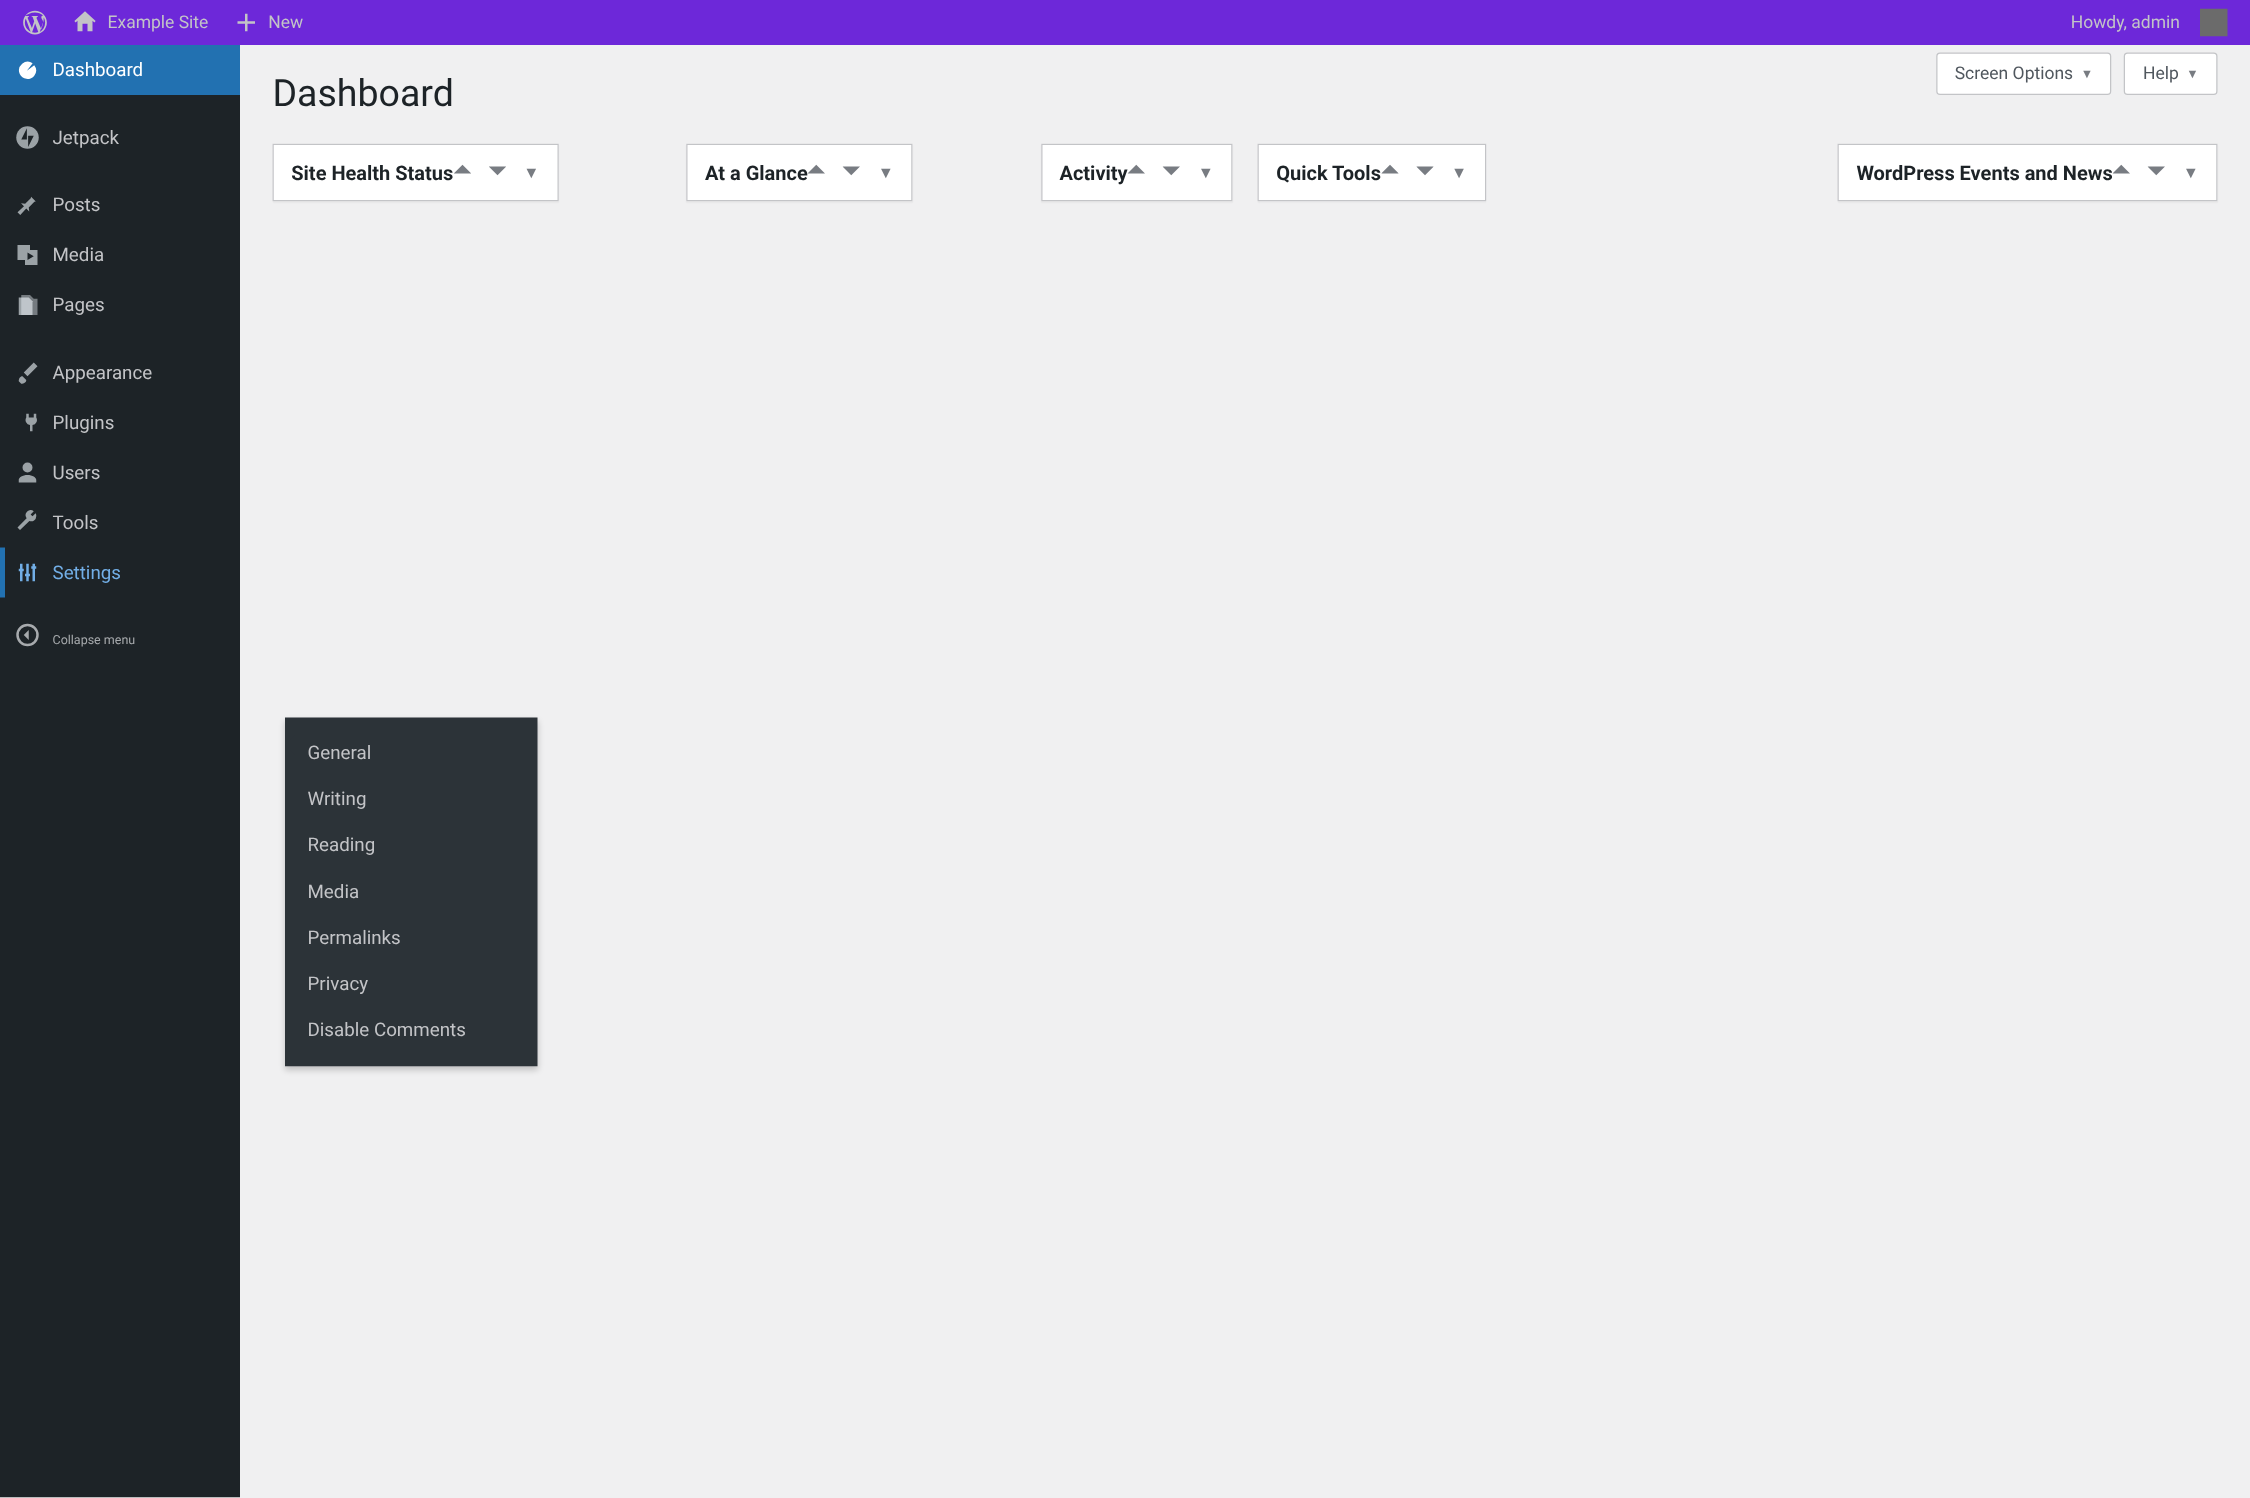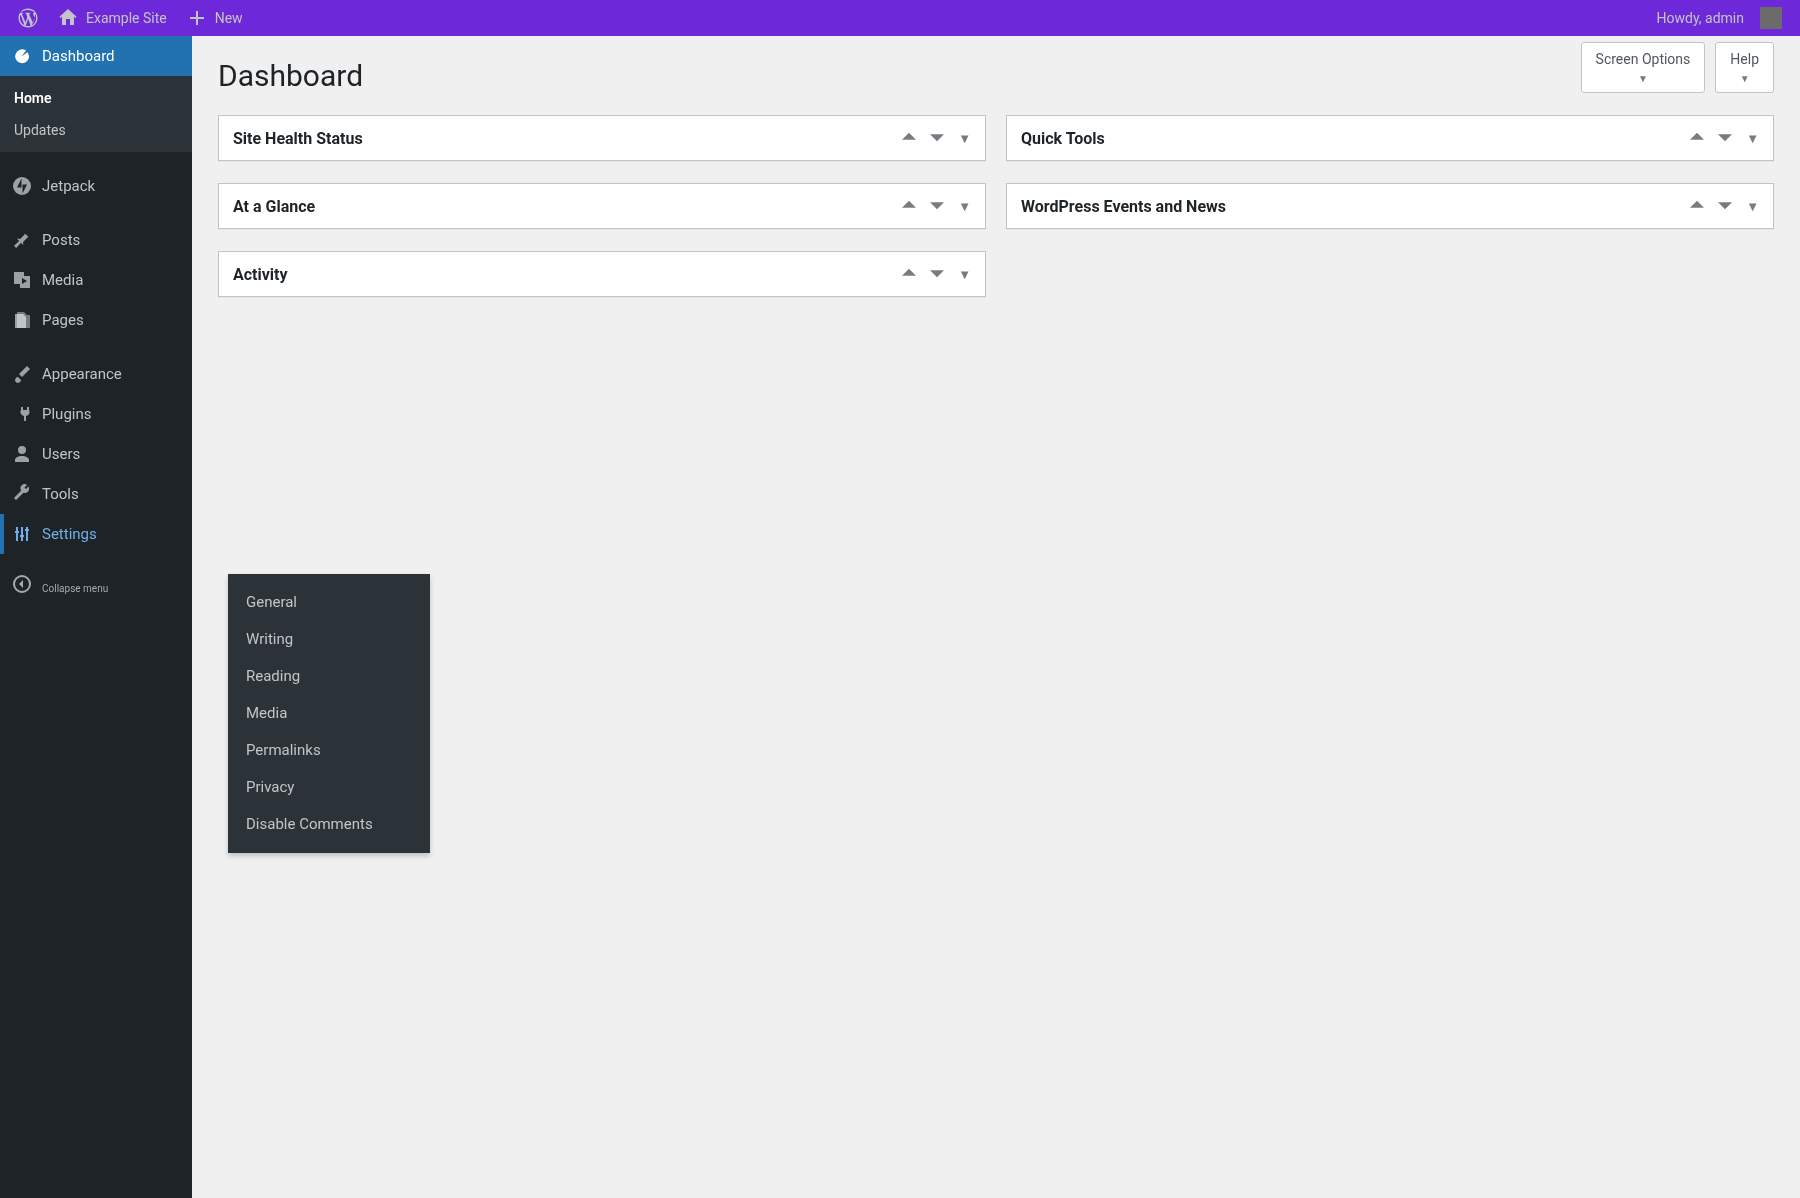--- a/index.html
+++ b/index.html
@@ -36,27 +36,27 @@
 .flyout { position: absolute; left: 192px; top: 538px; width: 202px; background: #2c3338; padding: 10px 0; box-shadow: 0 3px 5px rgba(0,0,0,.2); margin-left: 36px; }
 .flyout::before { content: ""; position: absolute; left: -8px; top: 14px; border: 8px solid transparent; border-right-color: #2c3338; }
 .flyout-item { display: block; padding: 8px 18px; color: #c3c4c7; cursor: pointer; font-size: 15px; line-height: 1.4; }
 
 .collapse-item { display: flex; align-items: flex-end; gap: 10px; padding: 0 12px; height: 40px; color: #a7aaad; cursor: pointer; font-size: 10px; }
 .collapse-item .ic { width: 20px; height: 20px; fill: #a7aaad; display: flex; align-items: center; justify-content: center; }
 
 
 .content { flex: 1; position: relative; padding: 20px 26px; overflow: auto; }
 .top-controls { position: absolute; top: 6px; right: 26px; display: flex; gap: 10px; }
-.top-btn { background: #fff; border: 1px solid #c3c4c7; border-radius: 3px; padding: 8px 14px; font-size: 14px; color: #50575e; cursor: pointer; display: flex; align-items: center; gap: 6px; flex-direction: column; }
+.top-btn { background: #fff; border: 1px solid #c3c4c7; border-radius: 3px; padding: 8px 14px; font-size: 14px; color: #50575e; cursor: pointer; display: flex; align-items: center; gap: 6px; }
 .top-btn .caret { font-size: 10px; color: #787c82; }
 
 .page-title { font-size: 30px; font-weight: 400; color: #1d2327; margin: 2px 0 22px; }
 
 .columns { display: flex; gap: 20px; }
-.col { flex: 1; display: flex; flex-direction: column; gap: 22px; }
+.col { flex: 1; display: flex; flex-direction: row; gap: 22px; justify-content: space-between; }
 .postbox { background: #fff; border: 1px solid #c3c4c7; box-shadow: 0 1px 1px rgba(0,0,0,.04); }
 .postbox-header { display: flex; align-items: center; justify-content: space-between; height: 44px; padding: 0 14px; }
 .postbox-title { font-size: 16px; font-weight: 700; color: #1d2327; }
 .postbox-controls { display: flex; align-items: center; gap: 14px; }
 .pb-ctrl { color: #787c82; cursor: pointer; font-size: 13px; }
 .pb-ctrl svg { width: 14px; height: 14px; fill: #787c82; }
 </style>
 </head>
 <body>
 
@@ -98,24 +98,20 @@
 
   <div class="sidebar">
 
     <div class="menu-item current">
       <span class="ic">
         <svg viewBox="0 0 20 20">
             <path d="M3.8 13.1a7 7 0 0 1 10.3-8.6l-4.6 6.1 5.9-4.4a7 7 0 0 1-.1 8.6 6.9 6.9 0 0 1-11.5-1.7z"></path>
           </svg>
       </span>
       <span>Dashboard</span>
-    </div>
-    <div class="submenu">
-      <span class="submenu-item current">Home</span>
-      <span class="submenu-item">Updates</span>
     </div>
 
     <div class="menu-sep"></div>
 
     <div class="menu-item">
       <span class="ic">
         <svg viewBox="0 0 20 20">
             <circle cx="10" cy="10" r="9"></circle>
             <path fill="#1d2327" d="M9.5 2.5v9H5zM10.5 17.5v-9H15z"></path>
           </svg>

